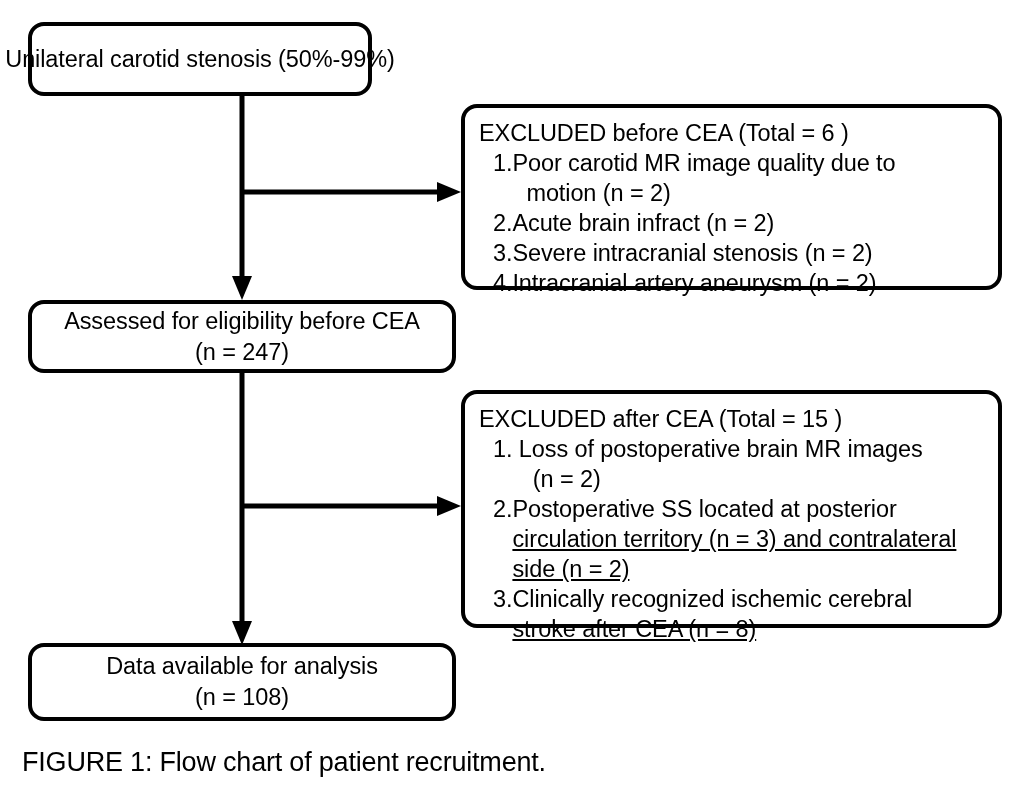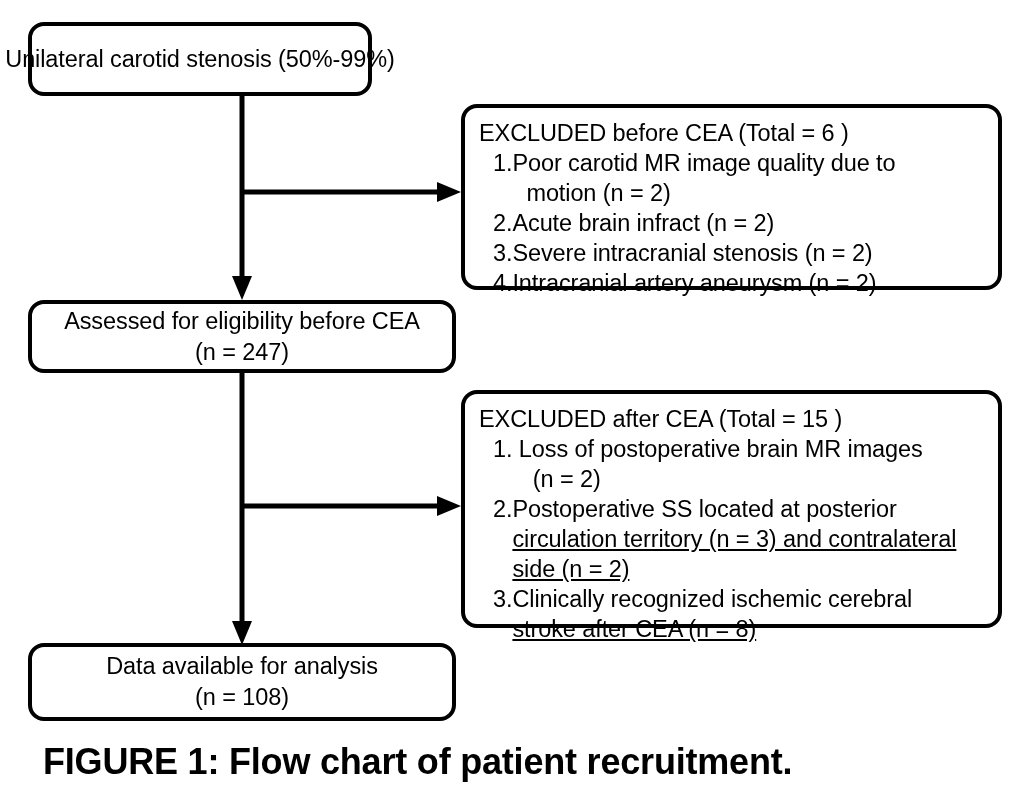--- a/index.html
+++ b/index.html
@@ -81,26 +81,25 @@
   }
   .excl-text .cont {
     display: block;
     text-decoration: underline;
   }
   #caption {
     position: absolute;
     left: 22px;
     top: 745px;
     width: 960px;
-    font-size: 36px;
-    font-weight: bold;
+    font-size: 27px;
+    font-weight: normal;
     line-height: 34px;
     white-space: nowrap;
     letter-spacing: -0.2px;
-    margin-left: 21px;
   }
 </style>
 </head>
 <body>
 
 <div id="page">
 
   <svg id="flow-svg" viewBox="0 0 1021 787" aria-hidden="true">
 
     <line x1="242" y1="95" x2="242" y2="282" stroke="#000" stroke-width="5"></line>

